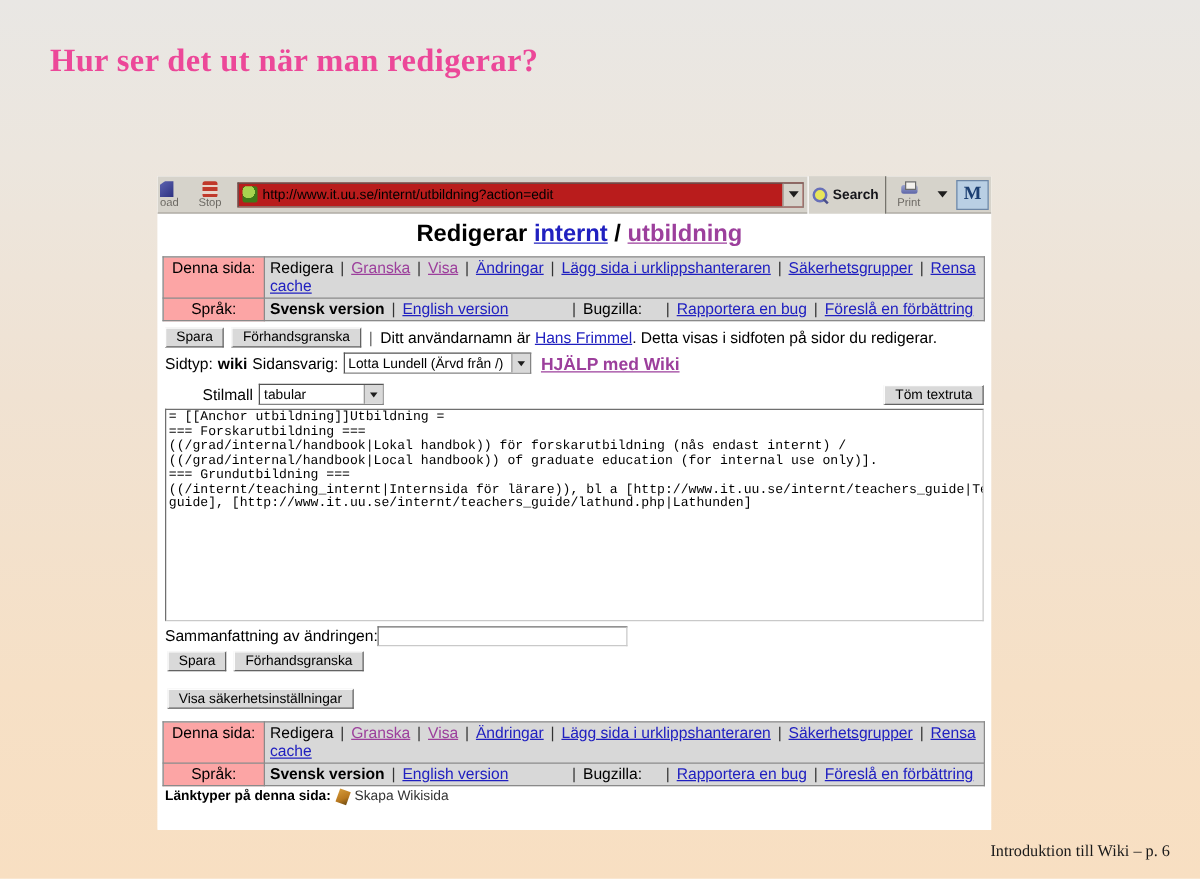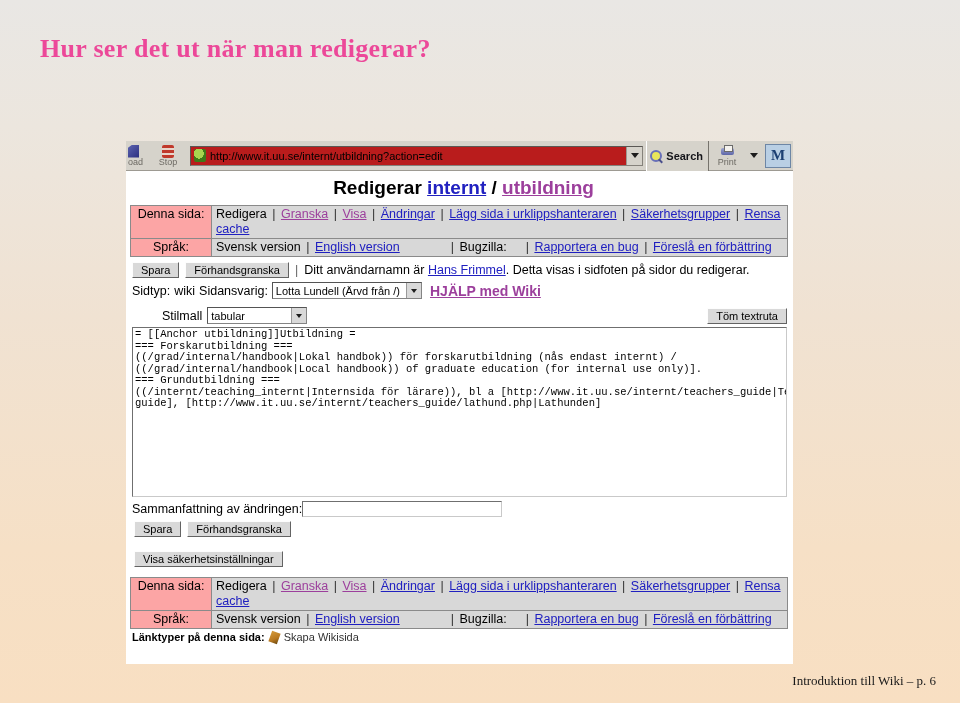--- a/index.html
+++ b/index.html
@@ -190,21 +190,21 @@
     font-size: 12.5px;
   }
   .navbar td {
     border: 1px solid #8a8a8a;
     padding: 1px 4px;
     vertical-align: top;
     line-height: 15px;
   }
   .navbar td.lbl { width: 72px; background: #fca5a5; white-space: nowrap; text-align: center; }
   .nav-sep { color: #333; padding: 0 2px; }
-  .bold { font-weight: normal; }
+  .bold { font-weight: bold; }
 
   
   .edit-row {
     display: flex;
     align-items: center;
     padding: 5px 0 2px 6px;
     gap: 6px;
     font-size: 12.5px;
   }
   .btn {

